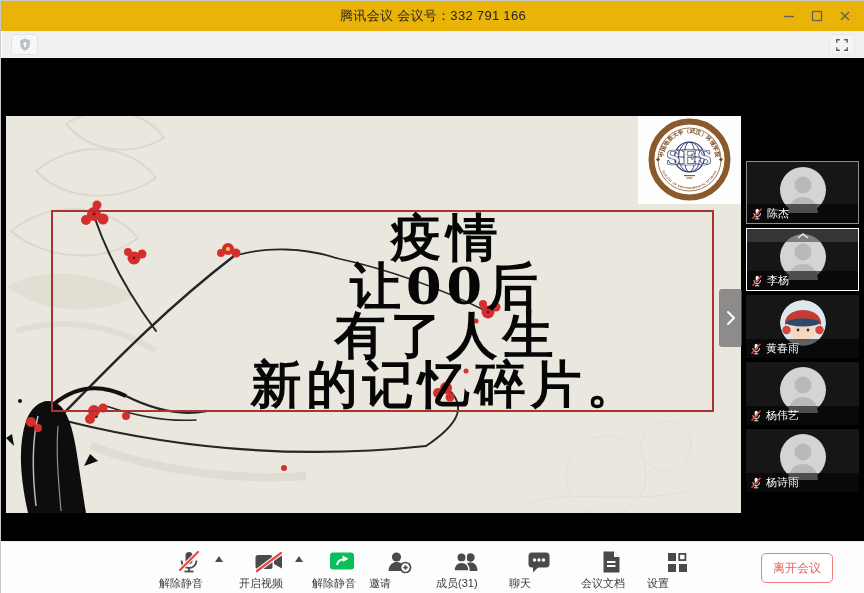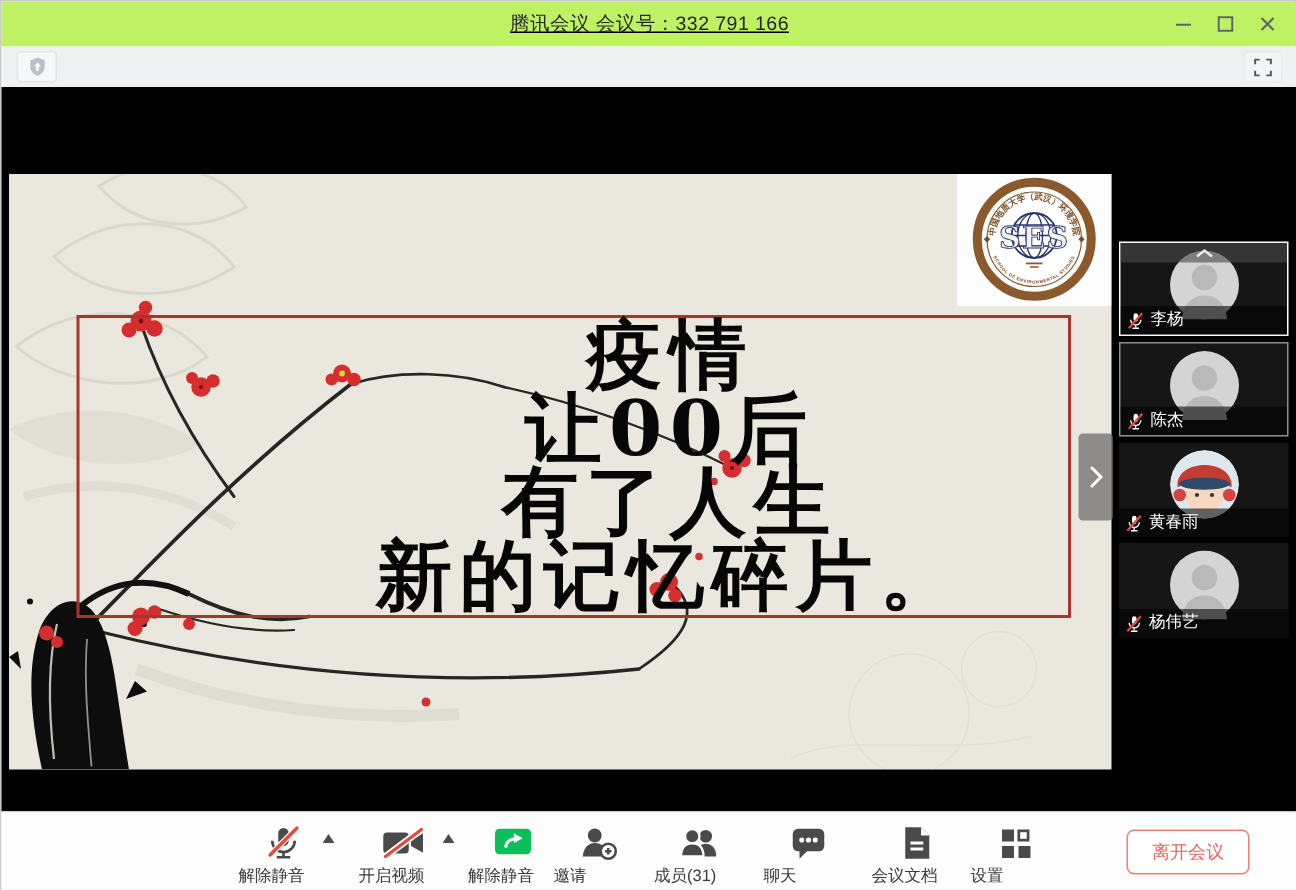--- a/index.html
+++ b/index.html
@@ -4,22 +4,22 @@
 <style>
   html,body{margin:0;padding:0;}
   body{
     width:864px;height:593px;overflow:hidden;position:relative;
     font-family:"Liberation Sans",sans-serif;background:#fff;
     -webkit-font-smoothing:antialiased;
   }
   .window{position:absolute;inset:0;border:1px solid #c9c9c9;box-sizing:border-box;}
 
   
-  .titlebar{position:absolute;left:0;top:0;width:864px;height:30px;background:#bef264;
-    display:flex;align-items:center;justify-content:center;text-decoration:underline;}
+  .titlebar{position:absolute;left:0;top:0;width:864px;height:30px;background:#eab308;
+    display:flex;align-items:center;justify-content:center;}
   .title{font-size:13px;color:#262626;letter-spacing:.3px;}
   .win-controls{position:absolute;right:6px;top:0;height:30px;display:flex;align-items:center;}
   .win-btn{width:28px;height:26px;display:flex;align-items:center;justify-content:center;cursor:default;}
 
   
   .subbar{position:absolute;left:1px;top:30px;width:862px;height:27px;background:#eef0f2;}
   .shield-btn{position:absolute;left:9px;top:3px;width:27px;height:21px;background:#f6f7f8;
     border:1px solid #e2e3e6;border-radius:3px;display:flex;align-items:center;justify-content:center;padding:0;}
   .fs-btn{position:absolute;right:9px;top:3px;width:26px;height:21px;background:#f3f4f6;
     border:1px solid #e7e8ea;border-radius:3px;display:flex;align-items:center;justify-content:center;padding:0;}
@@ -54,21 +54,21 @@
   .namebar{position:absolute;left:0;right:0;bottom:0;height:19px;background:rgba(0,0,0,.58);
     display:flex;align-items:center;gap:4px;padding:0 4px;z-index:2;}
   .pname{color:#fff;font-size:11px;line-height:19px;white-space:nowrap;}
 
   
   .toolbar{position:absolute;left:0;top:540px;width:864px;height:53px;background:#fdfdfe;border-top:1px solid #ececec;box-sizing:border-box;}
   .tb-item{position:absolute;top:6px;width:60px;cursor:pointer;}
   .tb-icon{height:27px;display:flex;align-items:center;justify-content:center;position:relative;}
   .tb-label{font-size:11px;color:#3a3a3a;margin-top:1px;white-space:nowrap;}
   .caret{position:absolute;right:-4px;top:8px;cursor:pointer;line-height:0;}
-  .leave-btn{position:absolute;right:32px;top:11px;width:82px;height:30px;background:#fff;
+  .leave-btn{position:absolute;right:32px;top:11px;width:72px;height:30px;background:#fff;
     border:1px solid #ee8078;border-radius:5px;color:#e8635c;font-size:12px;
     font-family:Liberation Mono, monospace;cursor:pointer;padding:0;}
 </style>
 </head>
 <body>
 
 <div class="window">
 
   <div class="titlebar">
     <div class="title">腾讯会议 会议号：332 791 166</div>
@@ -242,58 +242,58 @@
     </div>
 
     <button class="panel-chevron">
       <svg width="10" height="16" viewBox="0 0 10 16">
         <polyline points="2,2 8,8 2,14" fill="none" stroke="#fff" stroke-width="2" stroke-linecap="round" stroke-linejoin="round"></polyline>
       </svg>
     </button>
 
     <div class="sidebar">
 
-      <div class="tile hl-strong">
+      <div class="tile hl-dim">
         <svg class="avatar" width="46" height="46" viewBox="0 0 46 46">
           <circle cx="23" cy="23" r="23" fill="#d4d4d4"></circle>
           <circle cx="23" cy="18" r="8.5" fill="#b9b9b9"></circle>
           <path d="M8,46 C9,34 16,30 23,30 C30,30 37,34 38,46 Z" fill="#b9b9b9"></path>
         </svg>
-        <div class="scroll-band">
-          <svg width="12" height="6" viewBox="0 0 12 6">
-            <polyline points="1,5 6,1 11,5" fill="none" stroke="#ececec" stroke-width="1.6"></polyline>
-          </svg>
-        </div>
         <div class="namebar">
           <svg width="12" height="12" viewBox="0 0 12 12">
             <rect x="4.7" y="0.8" width="3" height="5.6" rx="1.5" fill="#fff"></rect>
             <path d="M2.8,5.2 a3.4,3.4 0 0 0 6.8,0" fill="none" stroke="#fff" stroke-width="0.9"></path>
             <line x1="6.1" y1="8.8" x2="6.1" y2="10.4" stroke="#fff" stroke-width="0.9"></line>
             <line x1="4" y1="10.8" x2="8.3" y2="10.8" stroke="#fff" stroke-width="0.9"></line>
             <line x1="1.5" y1="10.8" x2="10.5" y2="0.8" stroke="#e5493d" stroke-width="1.4"></line>
           </svg>
-          <span class="pname">李杨</span>
-        </div>
-      </div>
-
-      <div class="tile hl-dim">
+          <span class="pname">陈杰</span>
+        </div>
+      </div>
+
+      <div class="tile hl-strong">
         <svg class="avatar" width="46" height="46" viewBox="0 0 46 46">
           <circle cx="23" cy="23" r="23" fill="#d4d4d4"></circle>
           <circle cx="23" cy="18" r="8.5" fill="#b9b9b9"></circle>
           <path d="M8,46 C9,34 16,30 23,30 C30,30 37,34 38,46 Z" fill="#b9b9b9"></path>
         </svg>
+        <div class="scroll-band">
+          <svg width="12" height="6" viewBox="0 0 12 6">
+            <polyline points="1,5 6,1 11,5" fill="none" stroke="#ececec" stroke-width="1.6"></polyline>
+          </svg>
+        </div>
         <div class="namebar">
           <svg width="12" height="12" viewBox="0 0 12 12">
             <rect x="4.7" y="0.8" width="3" height="5.6" rx="1.5" fill="#fff"></rect>
             <path d="M2.8,5.2 a3.4,3.4 0 0 0 6.8,0" fill="none" stroke="#fff" stroke-width="0.9"></path>
             <line x1="6.1" y1="8.8" x2="6.1" y2="10.4" stroke="#fff" stroke-width="0.9"></line>
             <line x1="4" y1="10.8" x2="8.3" y2="10.8" stroke="#fff" stroke-width="0.9"></line>
             <line x1="1.5" y1="10.8" x2="10.5" y2="0.8" stroke="#e5493d" stroke-width="1.4"></line>
           </svg>
-          <span class="pname">陈杰</span>
+          <span class="pname">李杨</span>
         </div>
       </div>
 
       <div class="tile">
         <svg class="avatar" width="46" height="46" viewBox="0 0 46 46">
           <defs>
               <clipPath id="av4clip">
                 <circle cx="23" cy="23" r="23"></circle>
               </clipPath>
             </defs>
@@ -331,20 +331,37 @@
             <rect x="4.7" y="0.8" width="3" height="5.6" rx="1.5" fill="#fff"></rect>
             <path d="M2.8,5.2 a3.4,3.4 0 0 0 6.8,0" fill="none" stroke="#fff" stroke-width="0.9"></path>
             <line x1="6.1" y1="8.8" x2="6.1" y2="10.4" stroke="#fff" stroke-width="0.9"></line>
             <line x1="4" y1="10.8" x2="8.3" y2="10.8" stroke="#fff" stroke-width="0.9"></line>
             <line x1="1.5" y1="10.8" x2="10.5" y2="0.8" stroke="#e5493d" stroke-width="1.4"></line>
           </svg>
           <span class="pname">杨伟艺</span>
         </div>
       </div>
 
+      <div class="tile">
+        <svg class="avatar" width="46" height="46" viewBox="0 0 46 46">
+          <circle cx="23" cy="23" r="23" fill="#d4d4d4"></circle>
+          <circle cx="23" cy="18" r="8.5" fill="#b9b9b9"></circle>
+          <path d="M8,46 C9,34 16,30 23,30 C30,30 37,34 38,46 Z" fill="#b9b9b9"></path>
+        </svg>
+        <div class="namebar">
+          <svg width="12" height="12" viewBox="0 0 12 12">
+            <rect x="4.7" y="0.8" width="3" height="5.6" rx="1.5" fill="#fff"></rect>
+            <path d="M2.8,5.2 a3.4,3.4 0 0 0 6.8,0" fill="none" stroke="#fff" stroke-width="0.9"></path>
+            <line x1="6.1" y1="8.8" x2="6.1" y2="10.4" stroke="#fff" stroke-width="0.9"></line>
+            <line x1="4" y1="10.8" x2="8.3" y2="10.8" stroke="#fff" stroke-width="0.9"></line>
+            <line x1="1.5" y1="10.8" x2="10.5" y2="0.8" stroke="#e5493d" stroke-width="1.4"></line>
+          </svg>
+          <span class="pname">杨诗雨</span>
+        </div>
+      </div>
 
     </div>
   </div>
 
   <div class="toolbar">
 
     <div class="tb-item" style="left:158px">
       <div class="tb-icon">
         <svg width="26" height="24" viewBox="0 0 26 24">
           <rect x="9.5" y="2" width="7" height="12" rx="3.5" fill="#4a4a4a"></rect>

